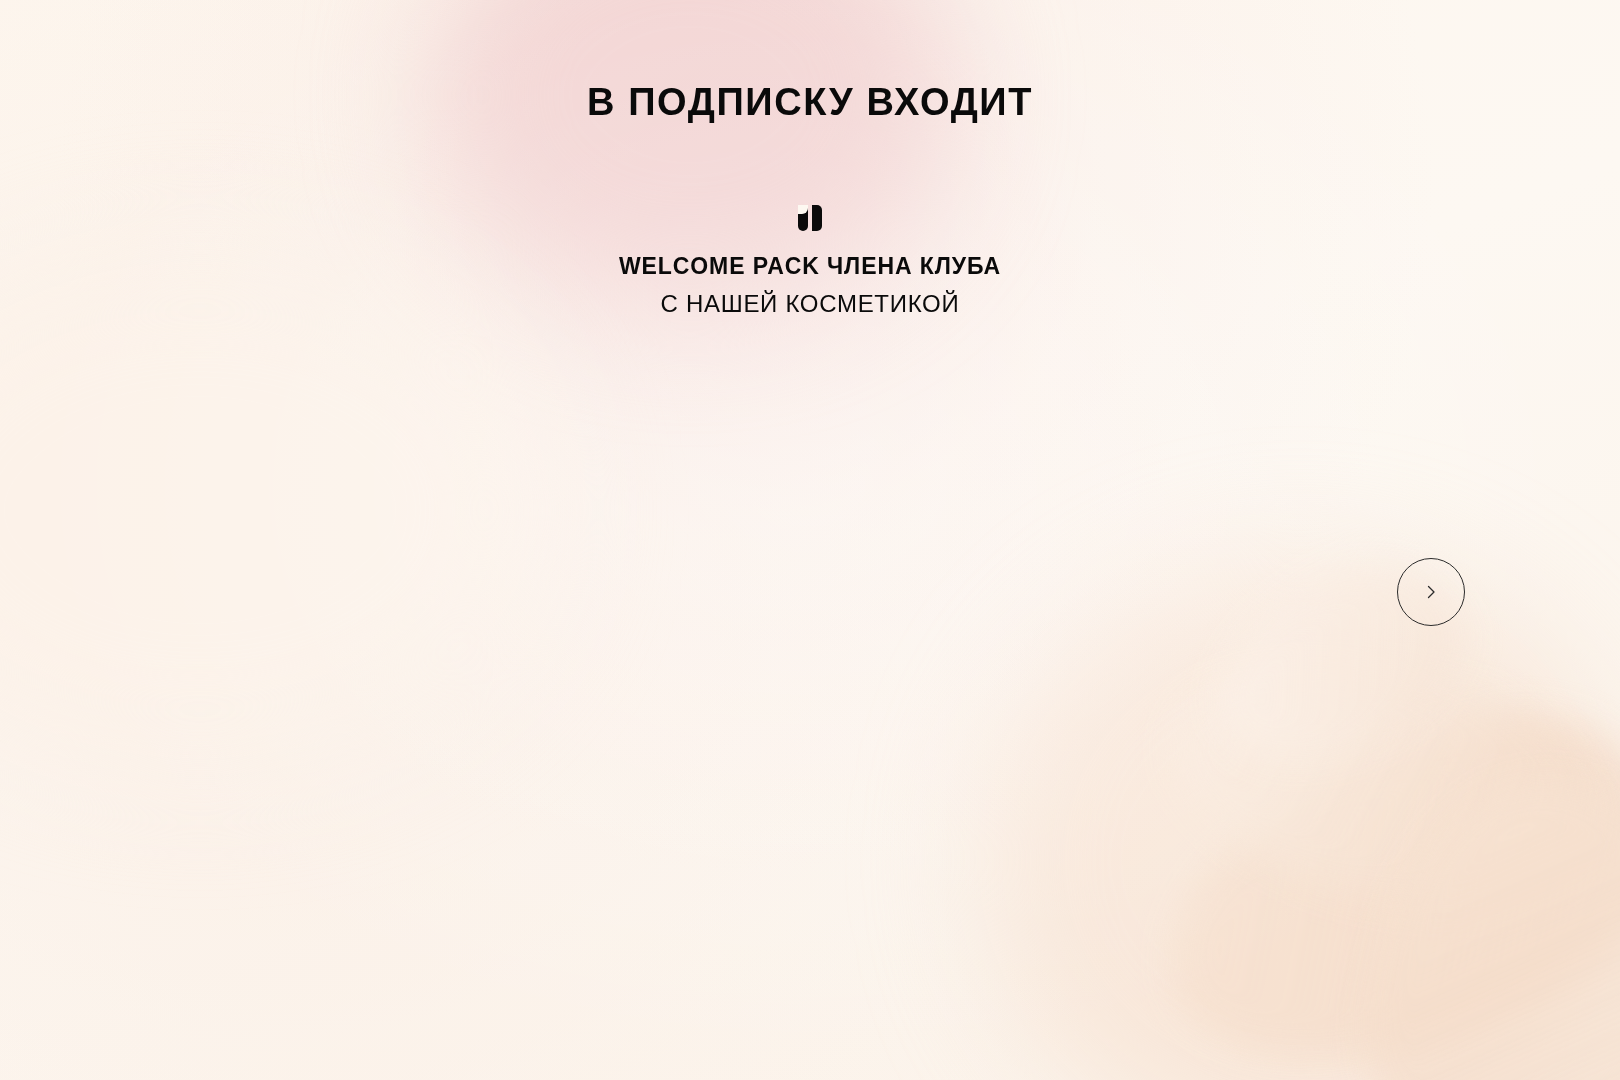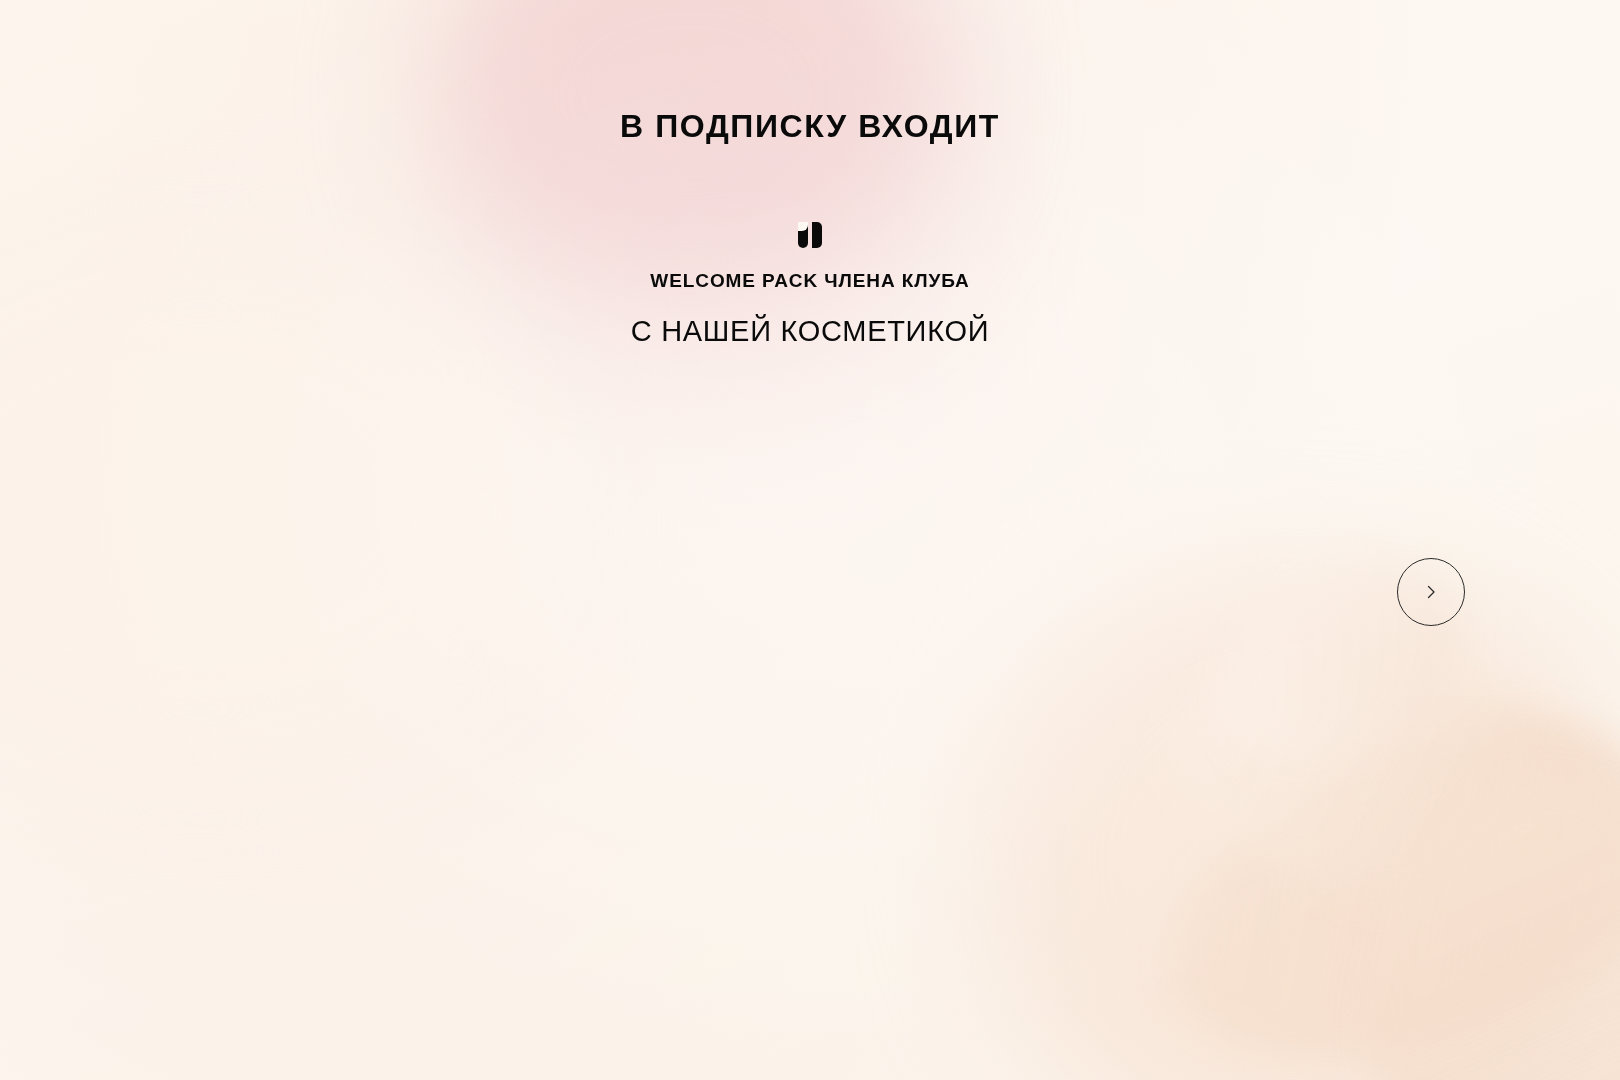--- a/index.html
+++ b/index.html
@@ -88,22 +88,22 @@
   
   .content {
     position: absolute;
     inset: 0;
     display: flex;
     flex-direction: column;
     align-items: center;
     color: #0a0a0a;
   }
   .section-title {
-    margin-top: 109px;
-    font-size: 32px;
+    margin-top: 82px;
+    font-size: 38px;
     font-weight: 700;
     letter-spacing: 1.6px;
     text-align: right;
     line-height: 1.1;
   }
 
   .benefits {
     margin-top: 56px;
     display: flex;
     flex-direction: column;
@@ -146,29 +146,29 @@
     position: absolute;
     left: 0;
     top: 0;
     width: 10px;
     height: 9px;
     background: #fdf8f1;
     border-radius: 0 0 6px 0;
   }
 
   .benefit-title {
-    font-size: 19px;
+    font-size: 23px;
     font-weight: 700;
     letter-spacing: 0.9px;
     text-align: center;
     line-height: 1.2;
   }
   .benefit-sub {
-    margin-top: 22px;
-    font-size: 29px;
+    margin-top: 9px;
+    font-size: 24px;
     font-weight: 400;
     letter-spacing: 0.7px;
     text-align: center;
     line-height: 1.2;
   }
 
   
   .next-arrow {
     position: absolute;
     right: 155px;

